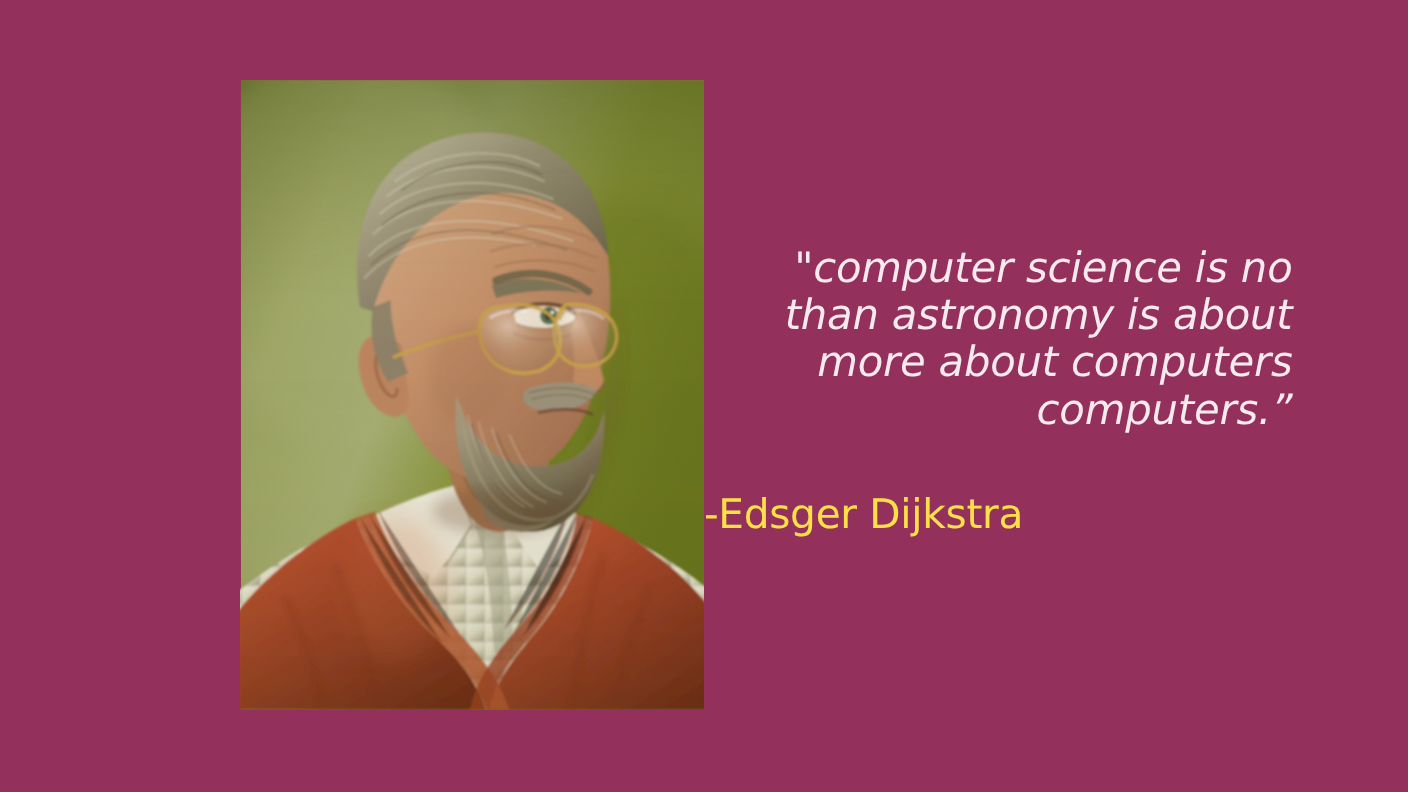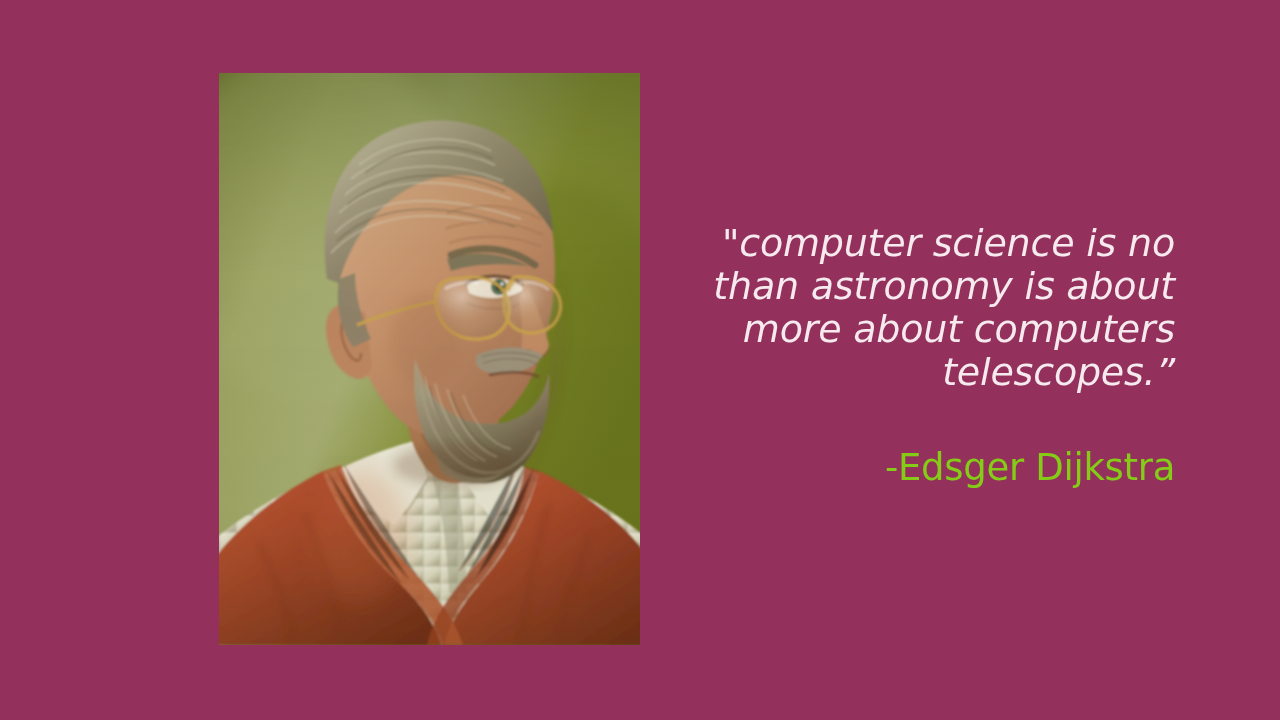--- a/index.html
+++ b/index.html
@@ -45,27 +45,26 @@
     line-height: 43px;
     color: #F6EAEF;
     letter-spacing: -0.2px;
     white-space: nowrap;
   }
   #attribution {
     position: absolute;
     left: 640px;
     top: 446px;
     width: 535px;
-    text-align: right;
     font-family: "DejaVu Sans", sans-serif;
     font-style: normal;
     font-weight: 400;
     font-size: 37px;
     line-height: 44px;
-    color: #84cc16;
+    color: #fde047;
     letter-spacing: -0.3px;
     white-space: nowrap;
   }
 </style>
 </head>
 <body>
 
 <div id="slide">
 
   <div id="portrait-photo">
@@ -305,18 +304,18 @@
 
       <rect width="421" height="572" fill="none"></rect>
       <rect width="421" height="572" fill="url(#bgGreenV)" opacity="0.25"></rect>
     </svg>
   </div>
 
   <div id="quote-block">
     <span class="quote-line">"computer science is no</span>
     <span class="quote-line">than astronomy is about</span>
     <span class="quote-line">more about computers</span>
-    <span class="quote-line">telescopes.”</span>
+    <span class="quote-line">computers.”</span>
   </div>
 
   <div id="attribution">-Edsger Dijkstra</div>
 
 </div>
 
 </body></html>

